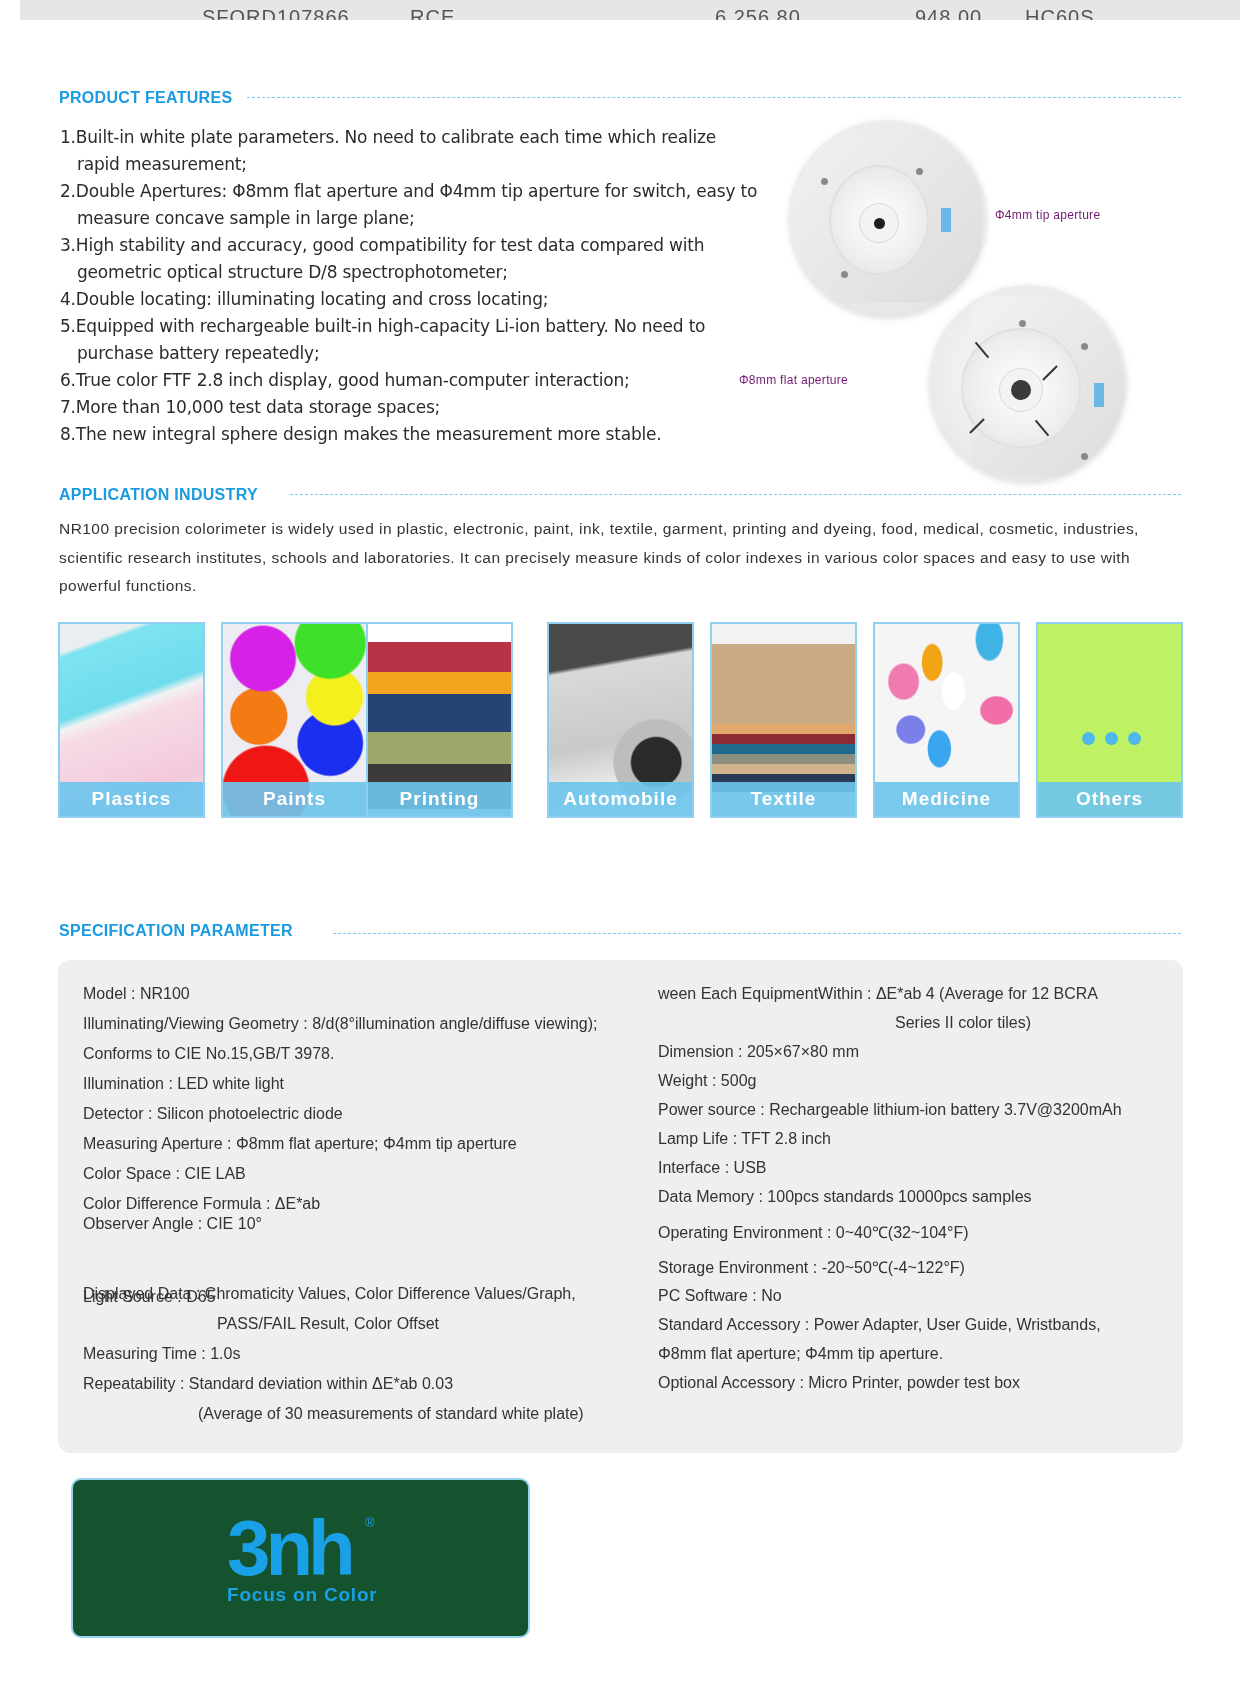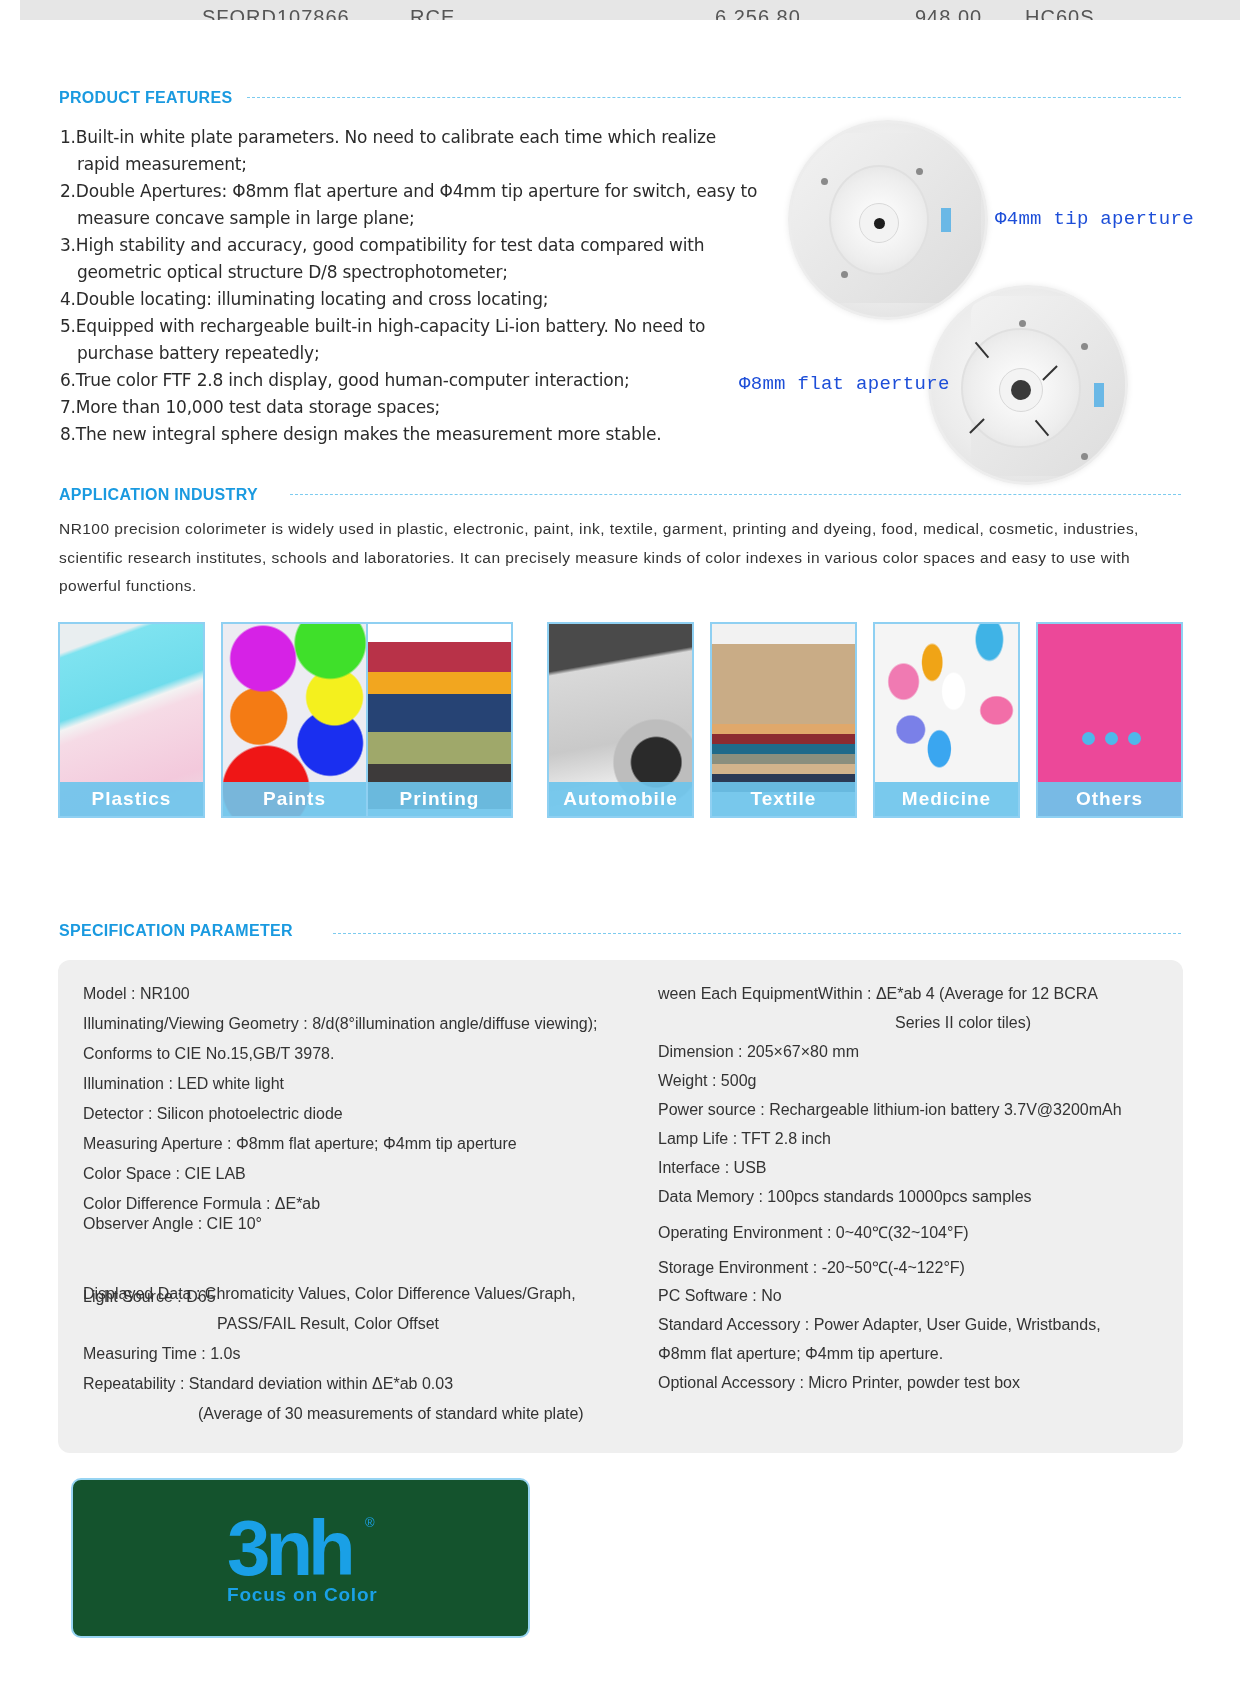--- a/index.html
+++ b/index.html
@@ -17,21 +17,21 @@
 
   .aperture-img { position: absolute; border-radius: 50%; background: radial-gradient(circle at 45% 45%, #fbfbfb 0%, #ececec 55%, #d9d9d9 100%); border: 3px solid #ededed; box-shadow: 0 0 6px rgba(0,0,0,0.08); overflow: hidden; }
   .aperture-img .body { position: absolute; background: linear-gradient(135deg, #f2f2f2, #dcdcdc); border-radius: 18px; }
   .aperture-img .cone { position: absolute; border-radius: 50%; background: radial-gradient(circle, #ffffff 0%, #eeeeee 60%, #dddddd 100%); border: 2px solid #e0e0e0; }
   .aperture-img .tip { position: absolute; border-radius: 50%; background: #f3f3f3; border: 1px solid #d8d8d8; }
   .aperture-img .hole { position: absolute; border-radius: 50%; background: #1e1e1e; }
   .aperture-img .label-tag { position: absolute; width: 10px; height: 24px; background: #6ab8e6; }
   .aperture-img .screw { position: absolute; width: 7px; height: 7px; border-radius: 50%; background: #8a8a8a; }
   .aperture-img .tick { position: absolute; width: 2px; height: 20px; background: #333; }
 
-  .ap-label { position: absolute; font-family: Liberation Mono, monospace; font-size: 19px; color: #1d4ed8; letter-spacing: 0.3px; }
+  .ap-label { position: absolute; font-family: Liberation Sans, sans-serif; font-size: 12px; color: #701a75; letter-spacing: 0.3px; }
 
   .app-text { position: absolute; left: 59px; top: 515px; width: 1120px; font-size: 15.5px; line-height: 28.5px; color: #333; letter-spacing: 0.45px; }
 
   .tiles { position: absolute; left: 58px; top: 622px; width: 1125px; height: 234px; }
   .tile { position: absolute; top: 0; width: 147px; height: 196px; border: 2px solid #8fd0f2; overflow: hidden; background: #fff; }
   .tile .pic { position: absolute; left: 0; top: 0; width: 100%; height: 100%; }
   .tile .caption { position: absolute; left: 0; bottom: 0; width: 100%; height: 34px; background: rgba(110,196,236,0.92); color: #fff; font-weight: bold; font-size: 19px; text-align: center; line-height: 34px; letter-spacing: 1px; }
 
   .spec-box { position: absolute; left: 58px; top: 960px; width: 1125px; height: 493px; background: #efefef; border-radius: 12px; }
   .spec-col { position: absolute; font-size: 16px; color: #333; }
@@ -144,21 +144,21 @@
       radial-gradient(ellipse at 40% 20%, #f0a416 0 8%, transparent 9%),
       radial-gradient(ellipse at 20% 30%, #f07ab2 0 9%, transparent 10%),
       radial-gradient(ellipse at 55% 35%, #ffffff 0 10%, transparent 11%),
       radial-gradient(ellipse at 25% 55%, #7a80e8 0 9%, transparent 10%),
       radial-gradient(ellipse at 45% 65%, #3aa6f0 0 10%, transparent 11%),
       radial-gradient(ellipse at 85% 45%, #f26ea8 0 9%, transparent 10%),
       radial-gradient(ellipse at 80% 8%, #3fb3e6 0 8%, transparent 9%),
       #f5f5f5;"></div>
     <div class="caption">Medicine</div>
   </div>
-  <div class="tile" style="left:978px; background:#ec4899;">
+  <div class="tile" style="left:978px; background:#bef264;">
     <div class="pic">
       <span style="position:absolute; left:44px; top:108px; width:13px; height:13px; border-radius:50%; background:#4fb8ea;"></span>
       <span style="position:absolute; left:67px; top:108px; width:13px; height:13px; border-radius:50%; background:#4fb8ea;"></span>
       <span style="position:absolute; left:90px; top:108px; width:13px; height:13px; border-radius:50%; background:#4fb8ea;"></span>
     </div>
     <div class="caption">Others</div>
   </div>
 </div>
 
 <div class="section-title" style="top:922px;">

